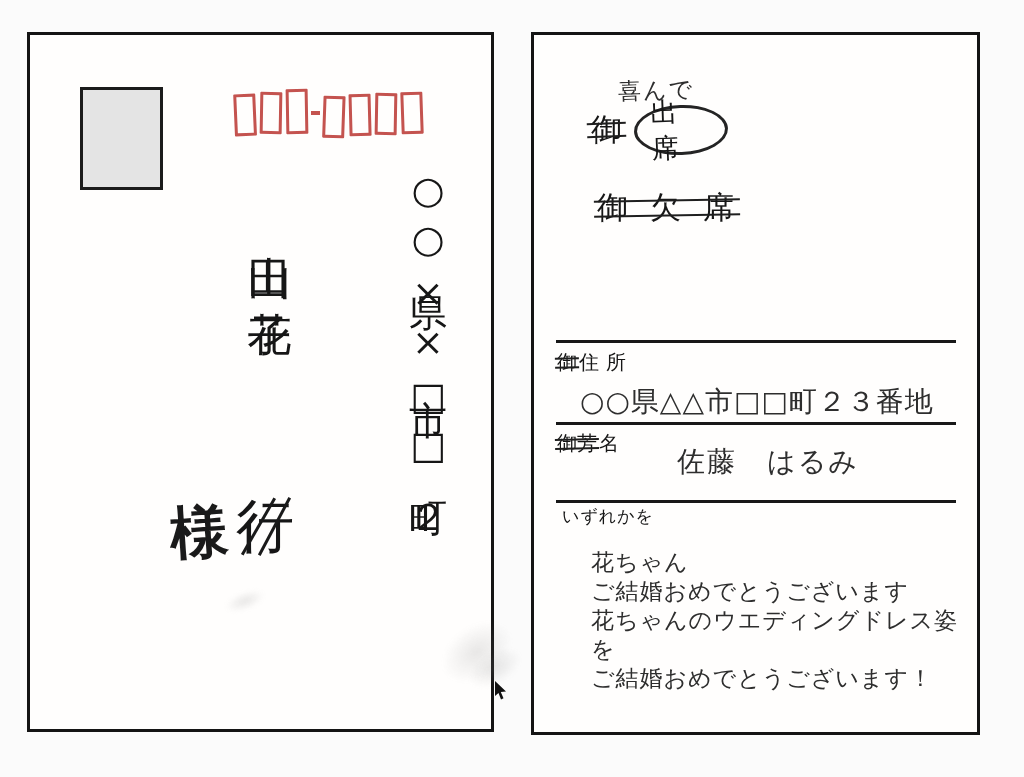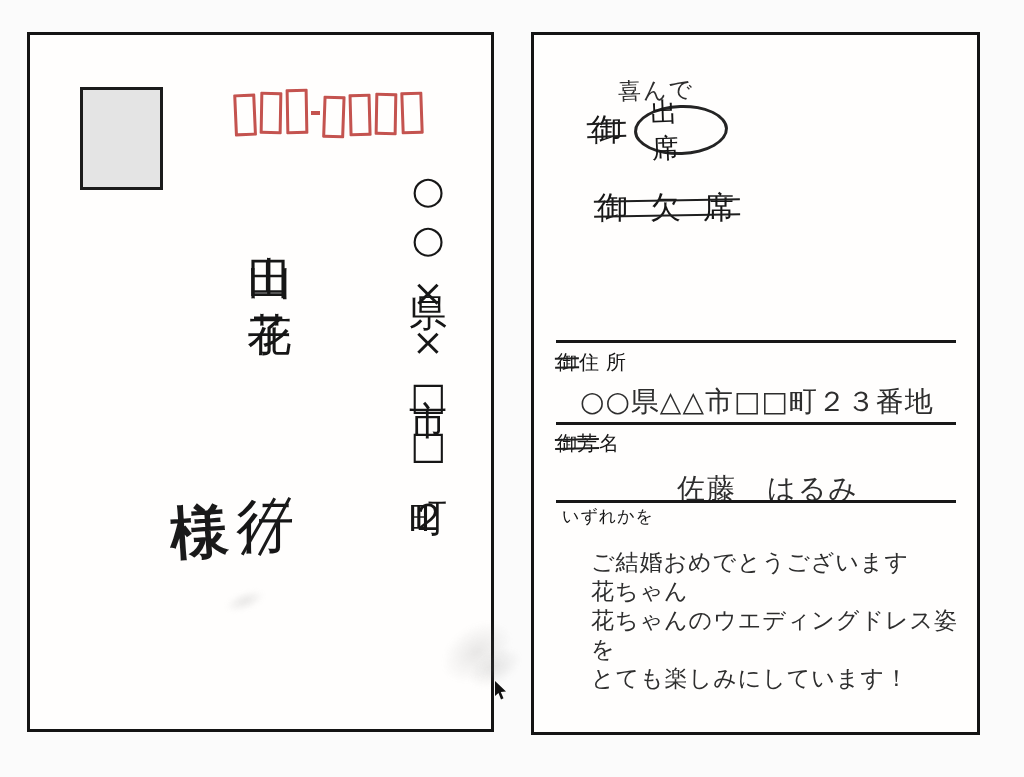--- a/index.html
+++ b/index.html
@@ -68,21 +68,21 @@
 
   .rule { position:absolute; left:22px; width:400px; height:3px; background:#181818; }
   .r1 { top:305px; } .r2 { top:387px; } .r3 { top:465px; }
 
   .field-label { position:absolute; left:23px; display:flex; align-items:center; font-size:20px; }
   .fl1 { top:314px; } .fl2 { top:395px; }
   .lbl { margin-left:2px; letter-spacing:7px; }
 
   .value { position:absolute; }
   .addr-value { left:38px; top:348px; font-size:28px; letter-spacing:1px;margin-left:8px; }
-  .name-value { left:143px; top:435px; font-size:28px; letter-spacing:2px;font-family:Liberation Mono, monospace; }
+  .name-value { left:143px; top:408px; font-size:28px; letter-spacing:2px;font-family:Liberation Mono, monospace; }
 
   .msg-label { position:absolute; left:28px; top:470px; font-size:17px; letter-spacing:1px; }
   .msg { position:absolute; left:57px; top:513px; font-size:23px; line-height:29px;
          letter-spacing:1px; }
 
   
   .smudge { position:absolute; pointer-events:none; filter:blur(2px);
     background:radial-gradient(ellipse at center, rgba(125,125,125,0.18), rgba(125,125,125,0) 70%); }
   .s1 { left:438px; top:626px; width:78px; height:52px; transform:rotate(-35deg); }
   .s2 { left:224px; top:592px; width:42px; height:18px; transform:rotate(-20deg); }
@@ -141,24 +141,24 @@
     <span class="print strike-h2 small">御芳</span>
     <span class="print lbl">名</span>
   </div>
   <div class="value name-value hand">佐藤　はるみ</div>
 
   <div class="rule r3"></div>
 
   <div class="msg-label print">いずれかを</div>
 
   <div class="msg hand">
+    <div>花ちゃん</div>
     <div>ご結婚おめでとうございます</div>
-    <div>花ちゃん</div>
     <div>花ちゃんのウエディングドレス姿を</div>
-    <div>とても楽しみにしています！</div>
+    <div>ご結婚おめでとうございます！</div>
   </div>
 </div>
 
 <div class="smudge s1"></div>
 <div class="smudge s2"></div>
 <div class="smudge s3"></div>
 
 <div class="cursor">
   <svg width="13" height="19" viewBox="0 0 13 19">
     <path d="M1 0 L1 15 L4.5 12 L7 18.5 L9.5 17.2 L6.8 11 L12 10.4 Z" fill="#111"></path>

